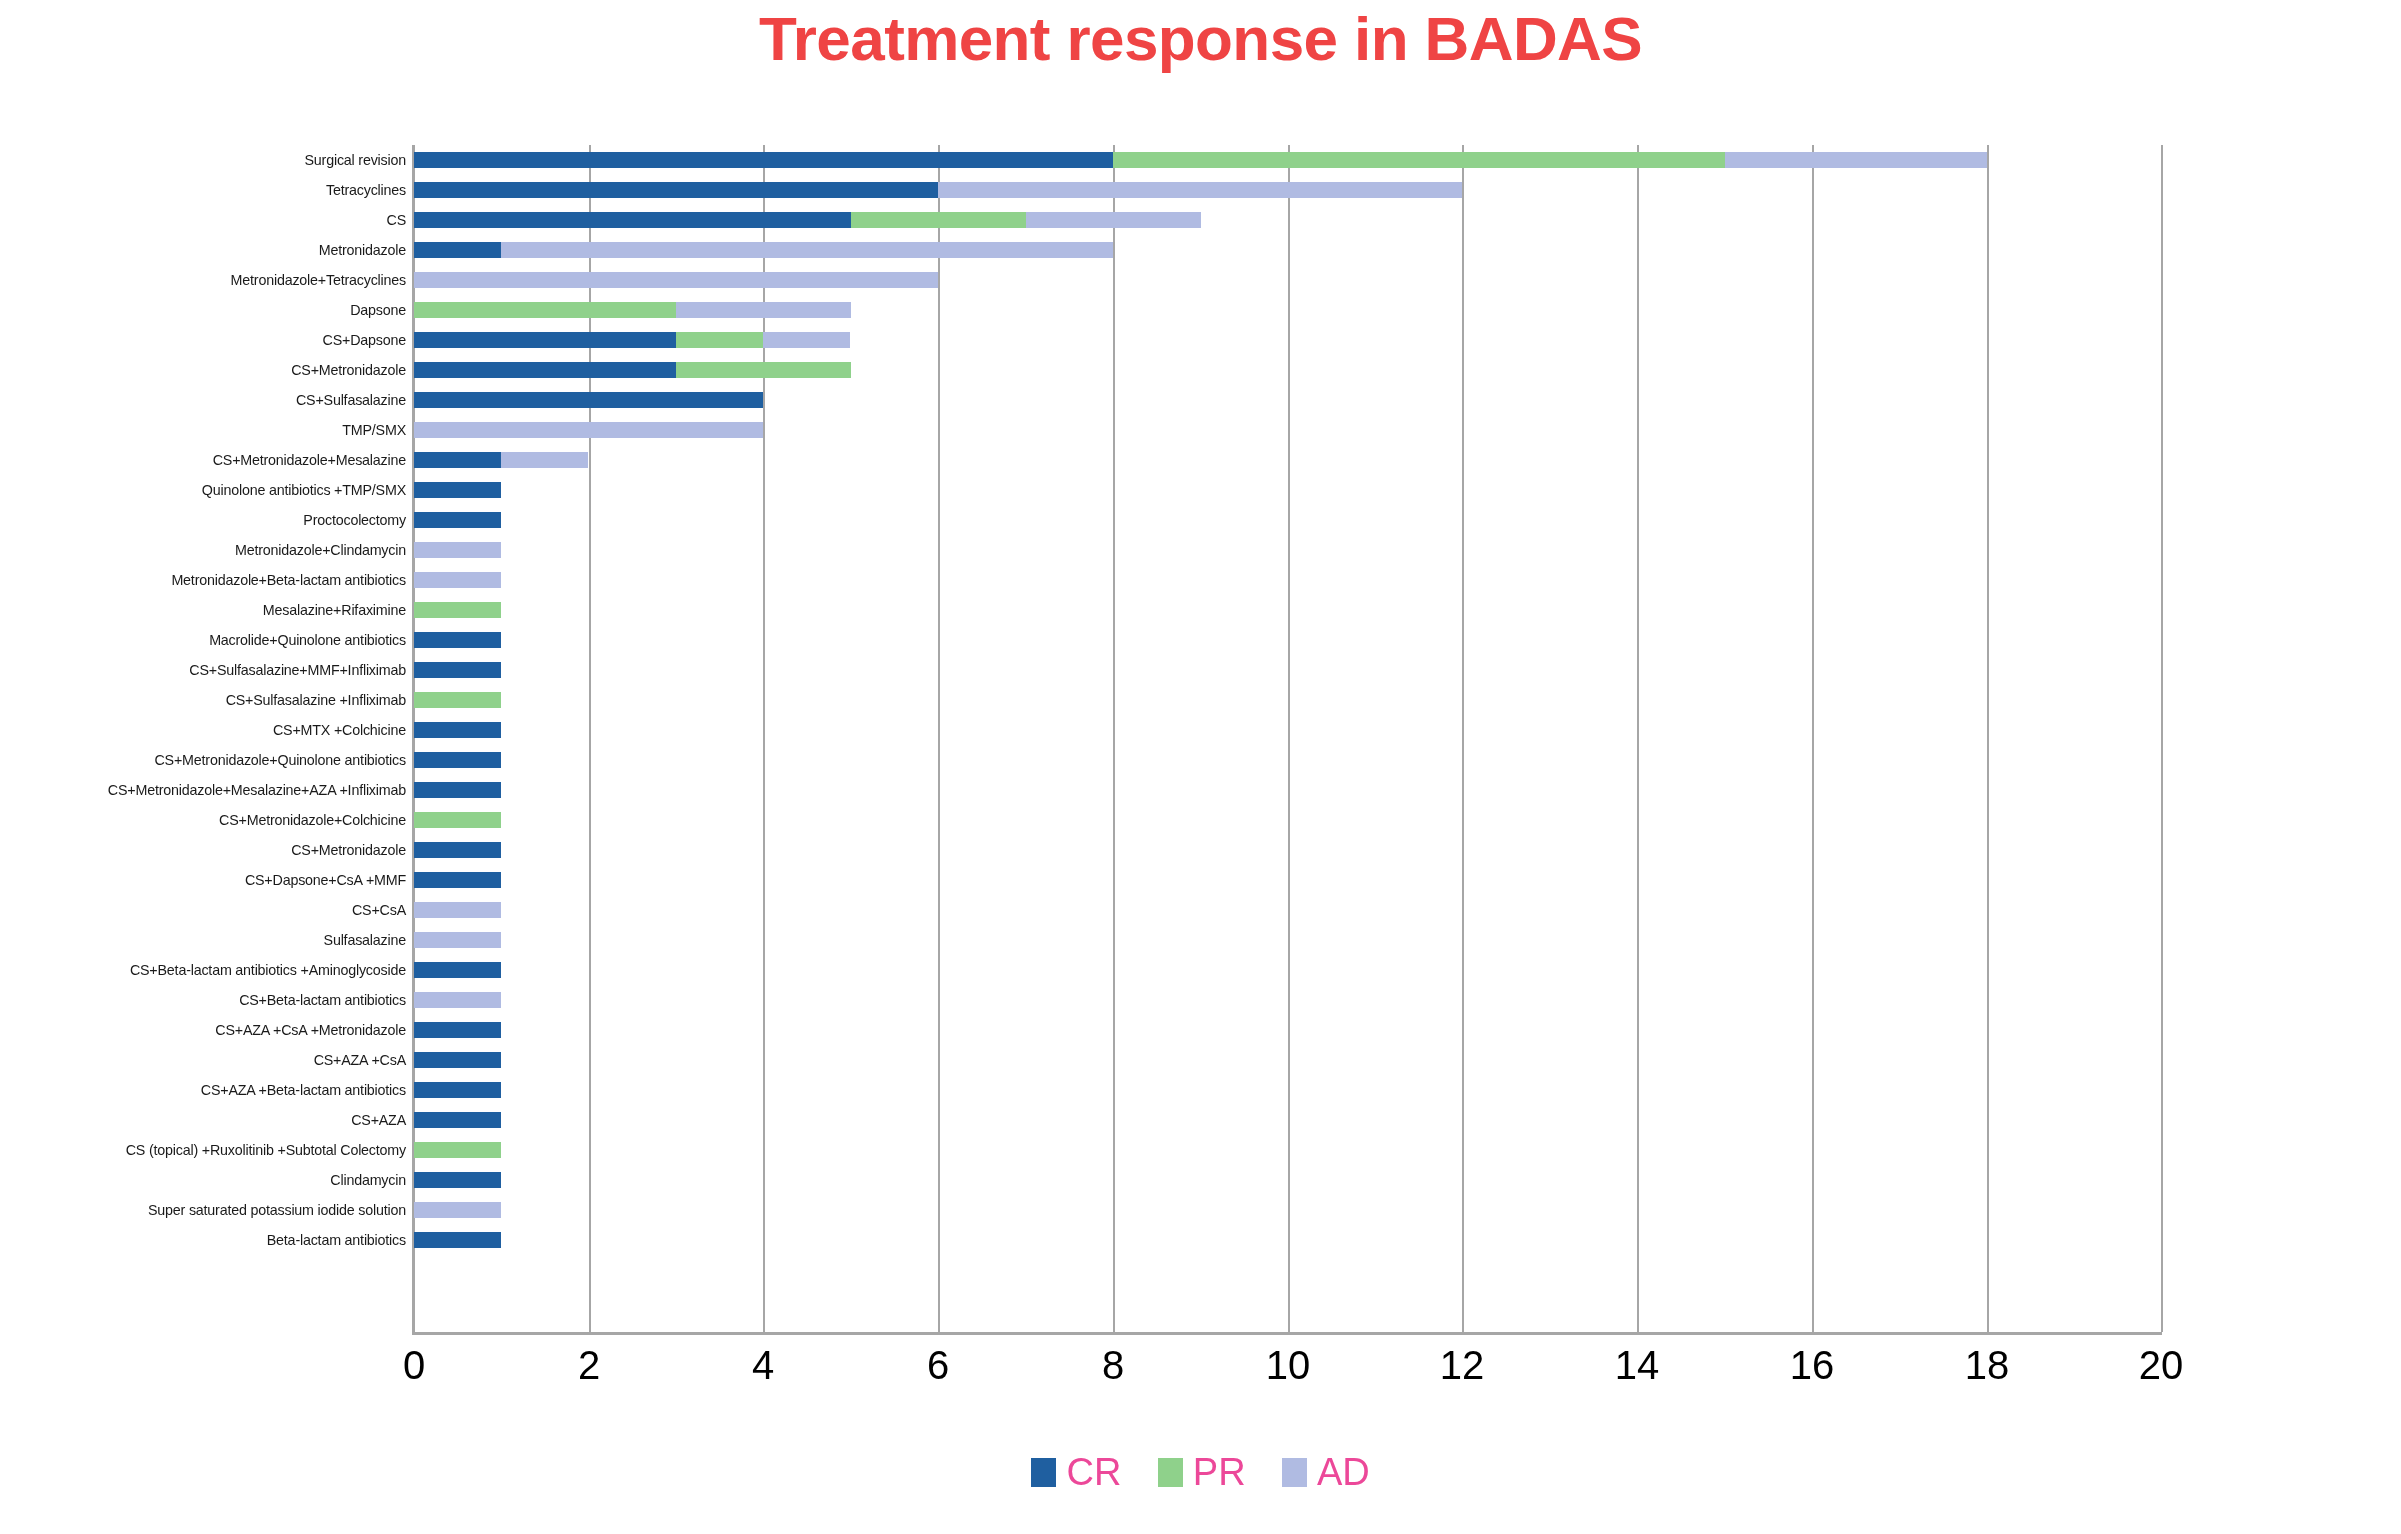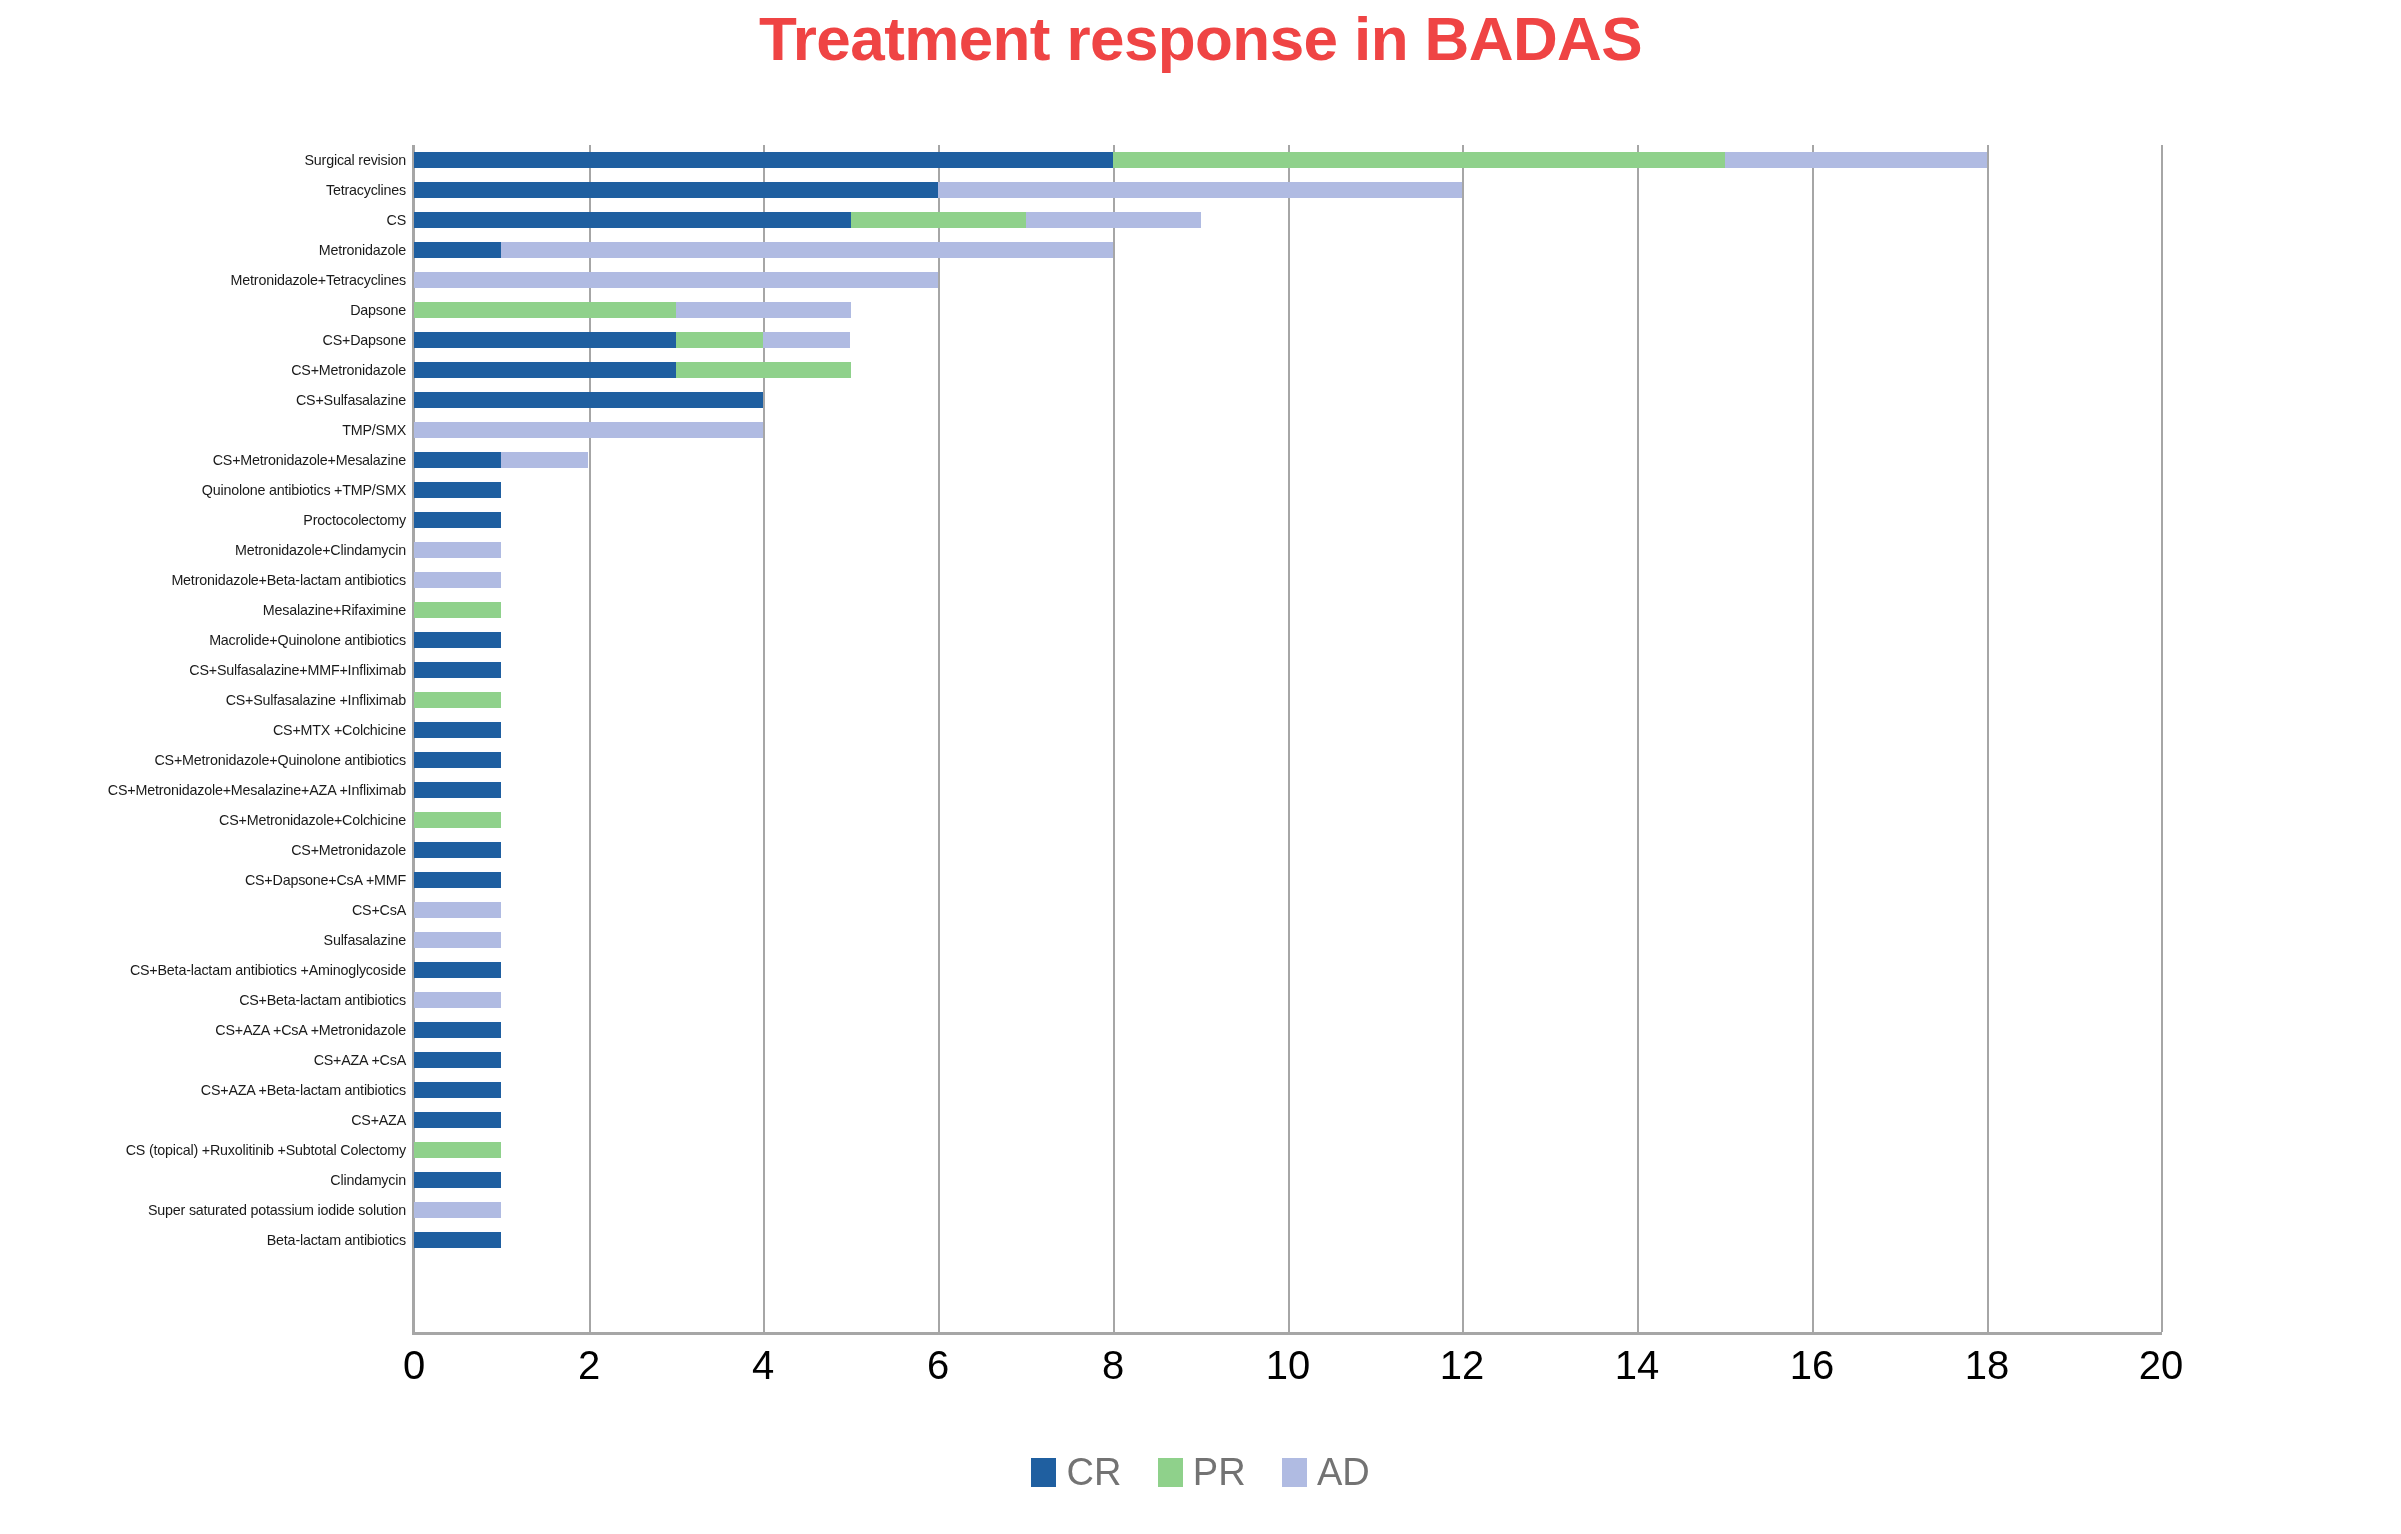--- a/index.html
+++ b/index.html
@@ -96,21 +96,21 @@
     align-items:center;
     gap:36px;
   }
   .legend-item{display:flex;align-items:center;gap:10.3px;}
   .legend-swatch{width:25px;height:28.5px;}
   .legend-swatch.cr{background:#1f5fa0;}
   .legend-swatch.pr{background:#8fd18b;}
   .legend-swatch.ad{background:#b0bbe2;}
   .legend-label{
     font-size:38px;
-    color:#737373;
+    color:#ec4899;
     font-family:"Liberation Sans", sans-serif;
   }
 </style>
 </head>
 <body>
 
 <div class="page">
 
   <div class="title">Treatment response in BADAS</div>
 

